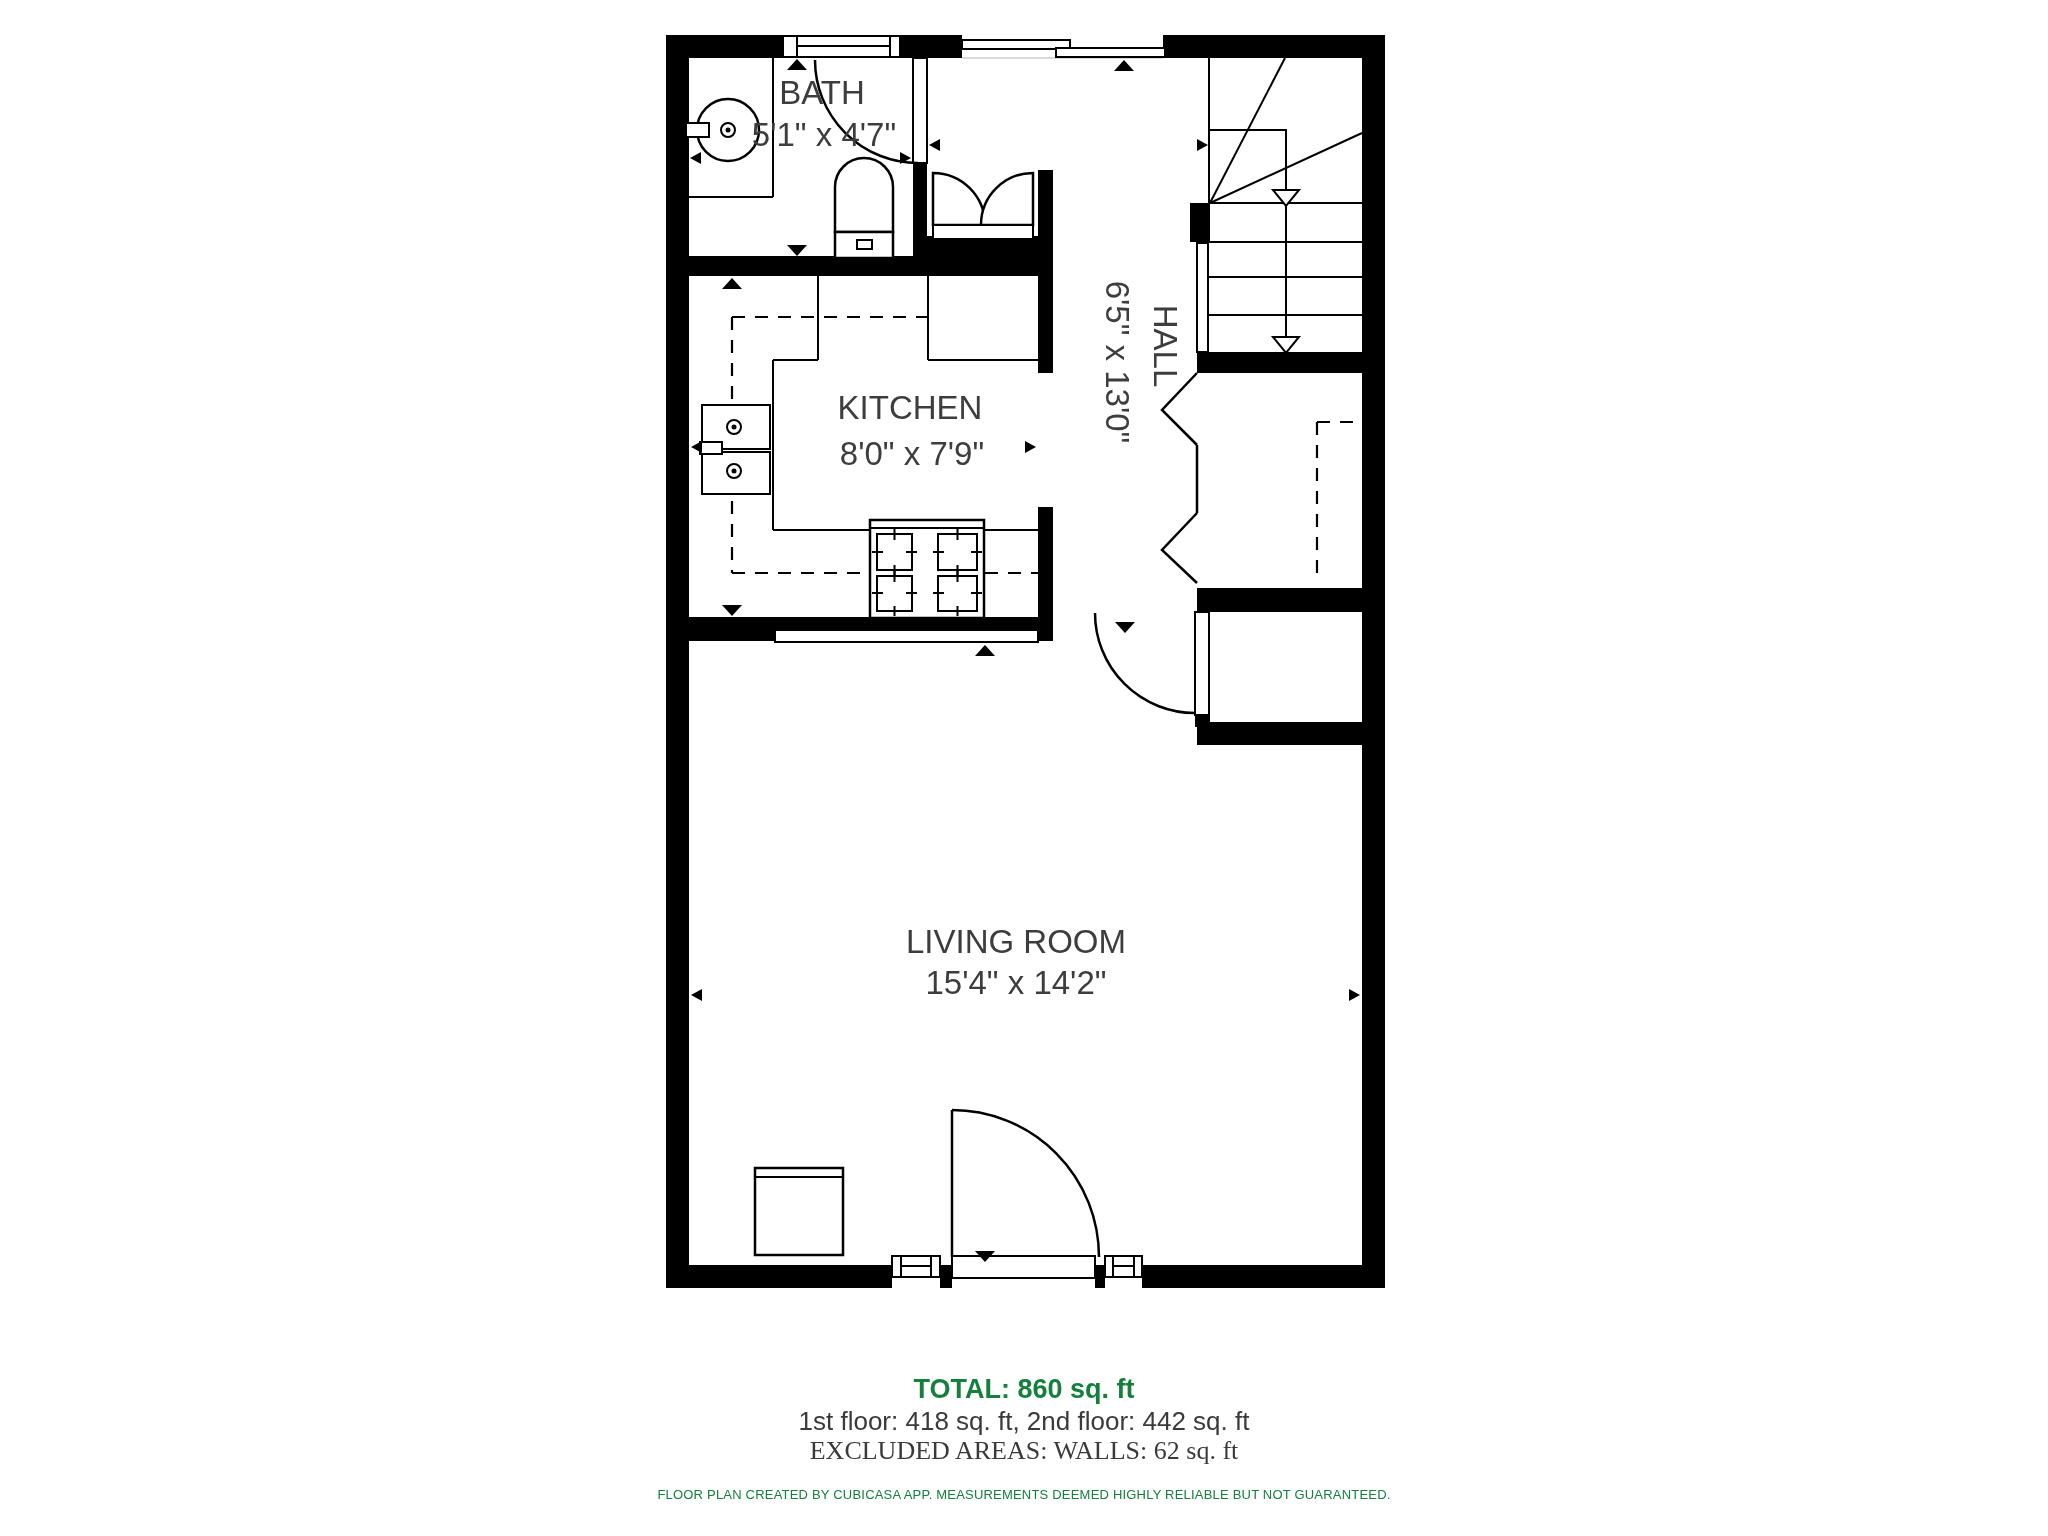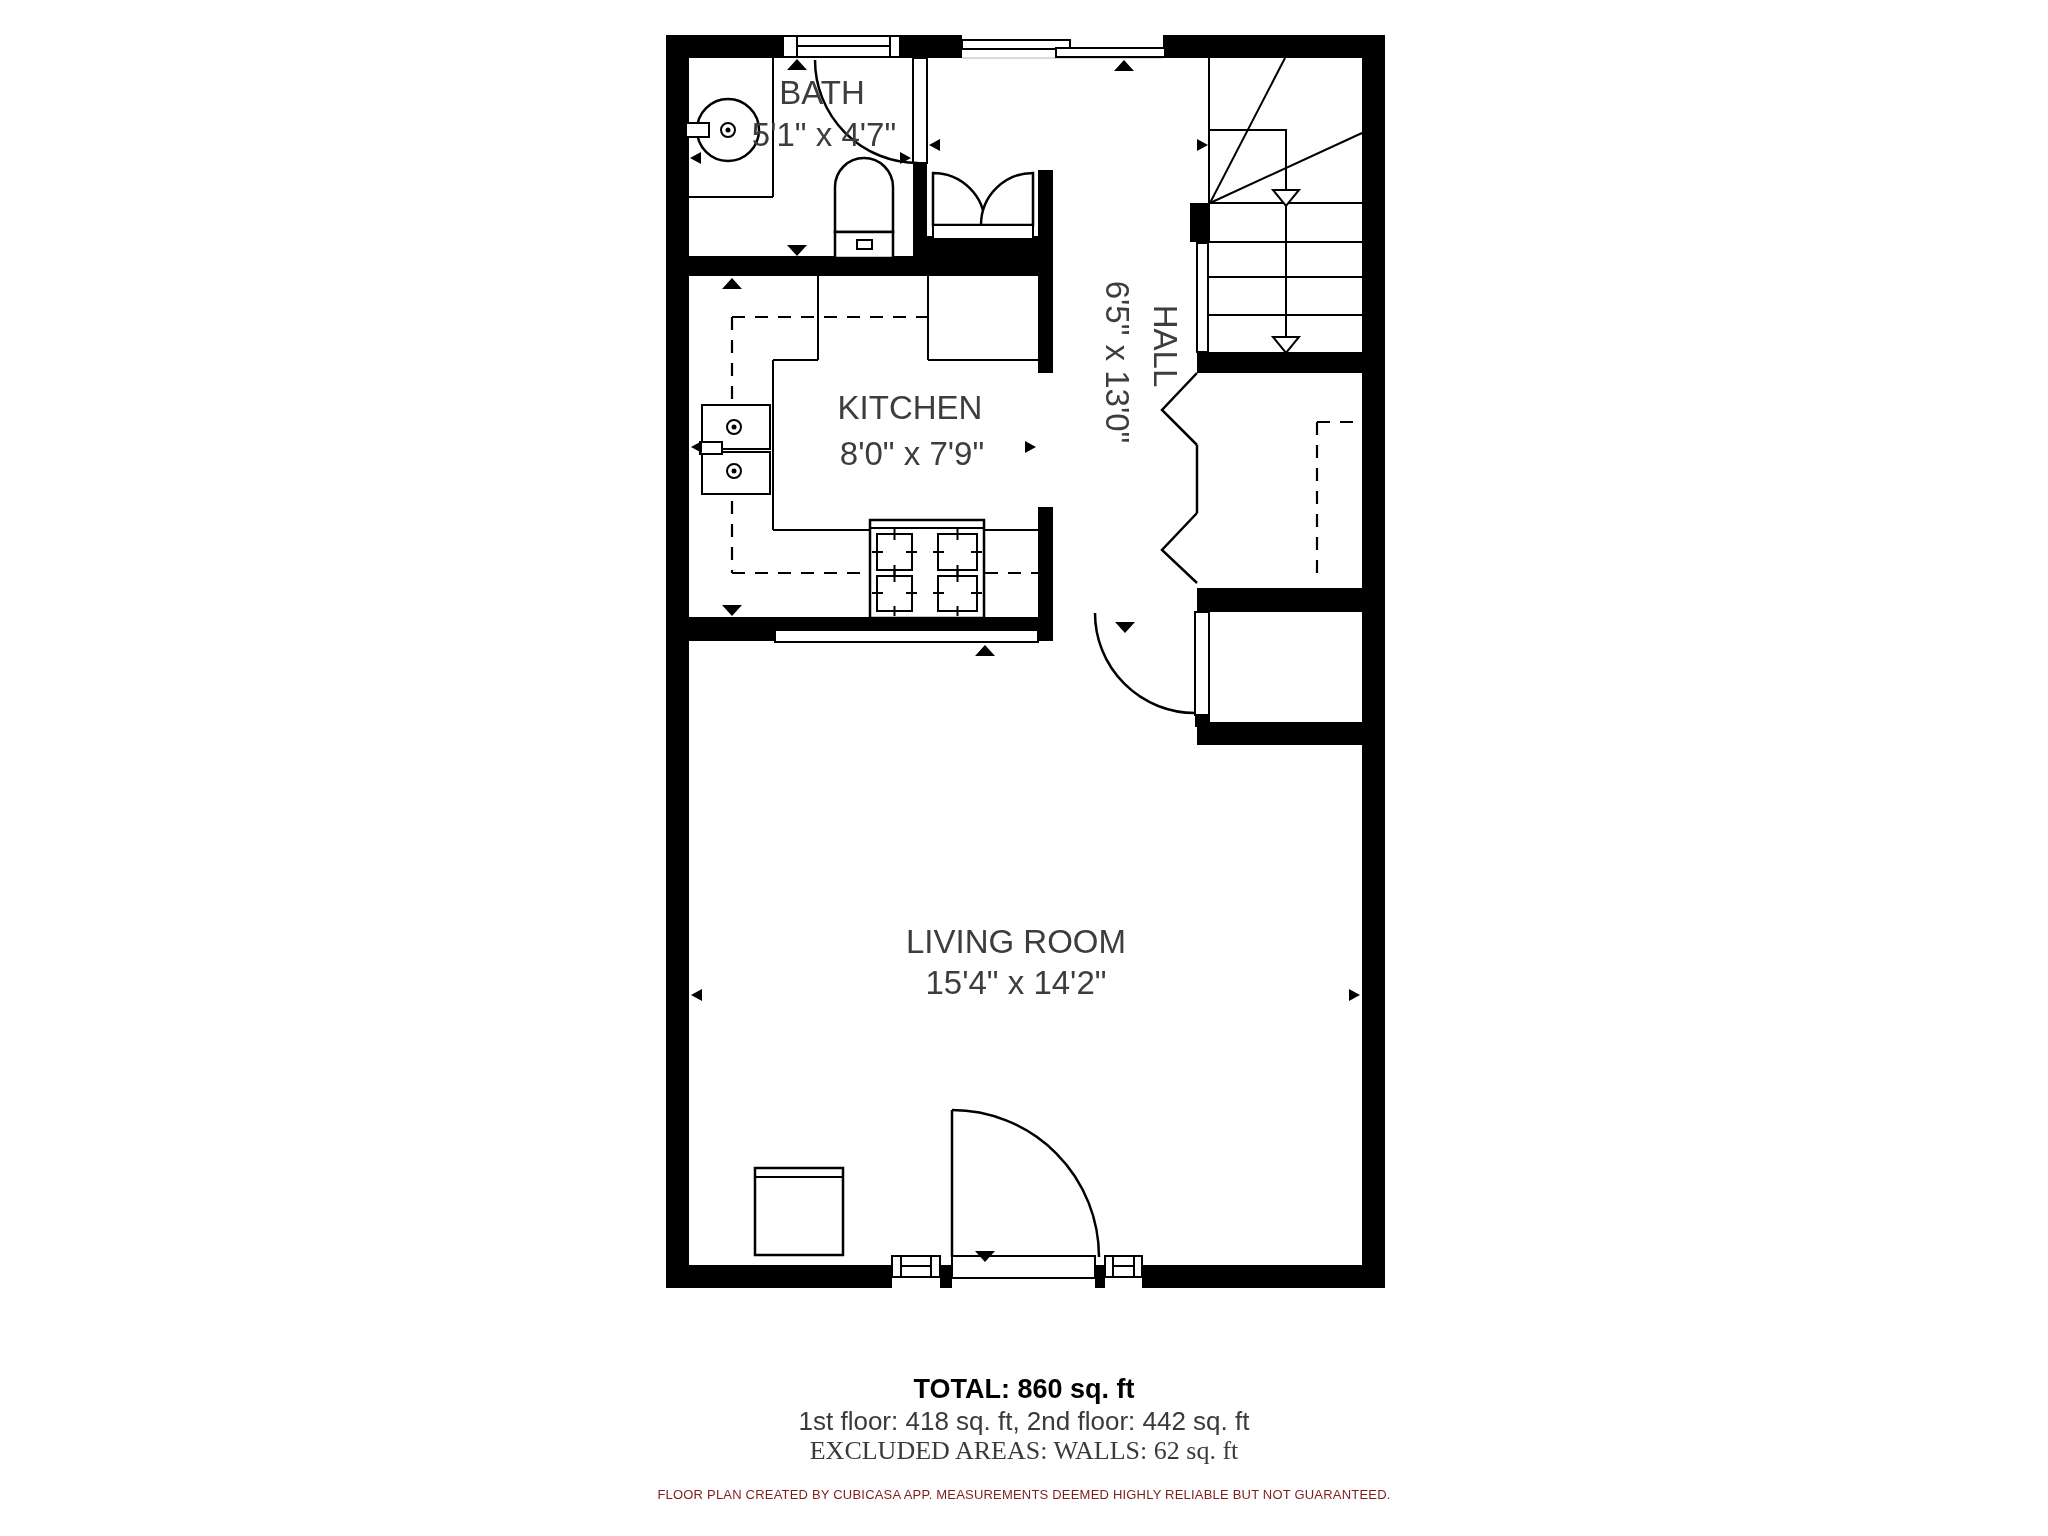--- a/index.html
+++ b/index.html
@@ -9,24 +9,24 @@
   .room-name,.room-dims{fill:#3d3d3d;font-size:33px;}
   .wall{fill:#000000;}
   .thin{stroke:#000000;stroke-width:2.5;fill:none;}
   .thin2{stroke:#000000;stroke-width:2;fill:none;}
   .dash{stroke:#000000;stroke-width:2.2;fill:none;stroke-dasharray:13 10;}
   .whitebox{fill:#ffffff;stroke:#000000;stroke-width:2.5;}
   .whitebox2{fill:#ffffff;stroke:#000000;stroke-width:2;}
   .arrow{fill:#000000;stroke:none;}
   .openarrow{fill:#ffffff;stroke:#000000;stroke-width:2;}
   .summary-line{position:absolute;left:0;width:2048px;text-align:center;color:#3a3a3a;}
-  #total-line{top:1374px;font-size:27px;font-weight:bold;color:#000000;}
+  #total-line{top:1374px;font-size:27px;font-weight:bold;color:#15803d;}
   #floors-line{top:1406px;font-size:26px;}
   #excluded-line{top:1436px;font-size:26px;font-family:Liberation Serif, serif;}
-  #disclaimer-line{top:1487px;font-size:13px;color:#7f1d1d;letter-spacing:0.2px;}
+  #disclaimer-line{top:1487px;font-size:13px;color:#15803d;letter-spacing:0.2px;}
 </style>
 </head>
 <body>
 
 <svg id="plan-svg" width="2048" height="1536" viewBox="0 0 2048 1536" xmlns="http://www.w3.org/2000/svg">
 
   <g shape-rendering="crispEdges">
     <rect class="wall" x="666" y="35" width="117" height="23"></rect>
     <rect class="wall" x="900" y="35" width="62" height="23"></rect>
     <rect class="wall" x="1163" y="35" width="222" height="23"></rect>

